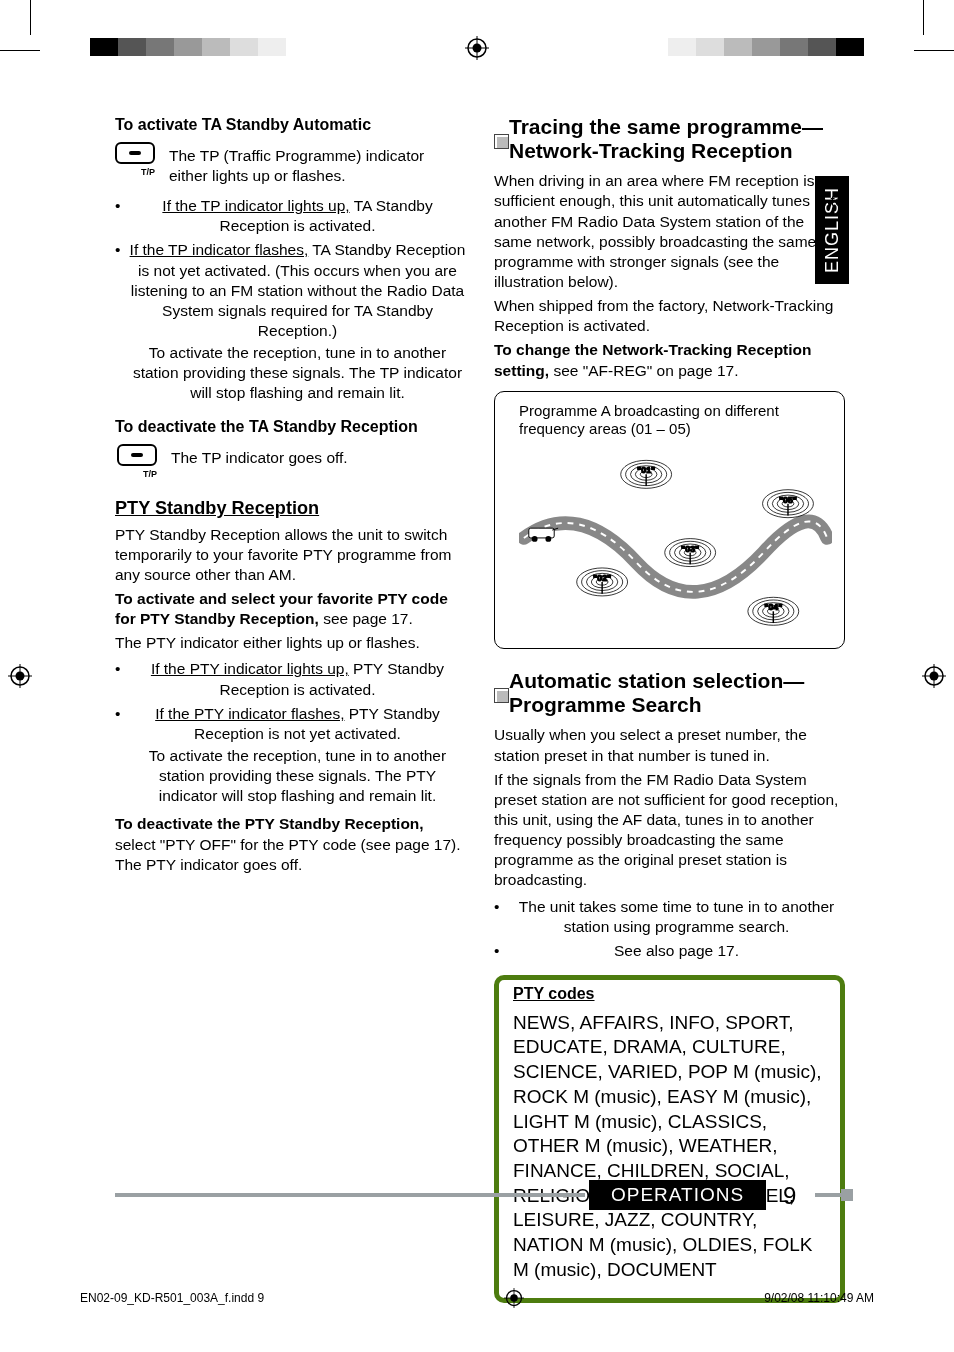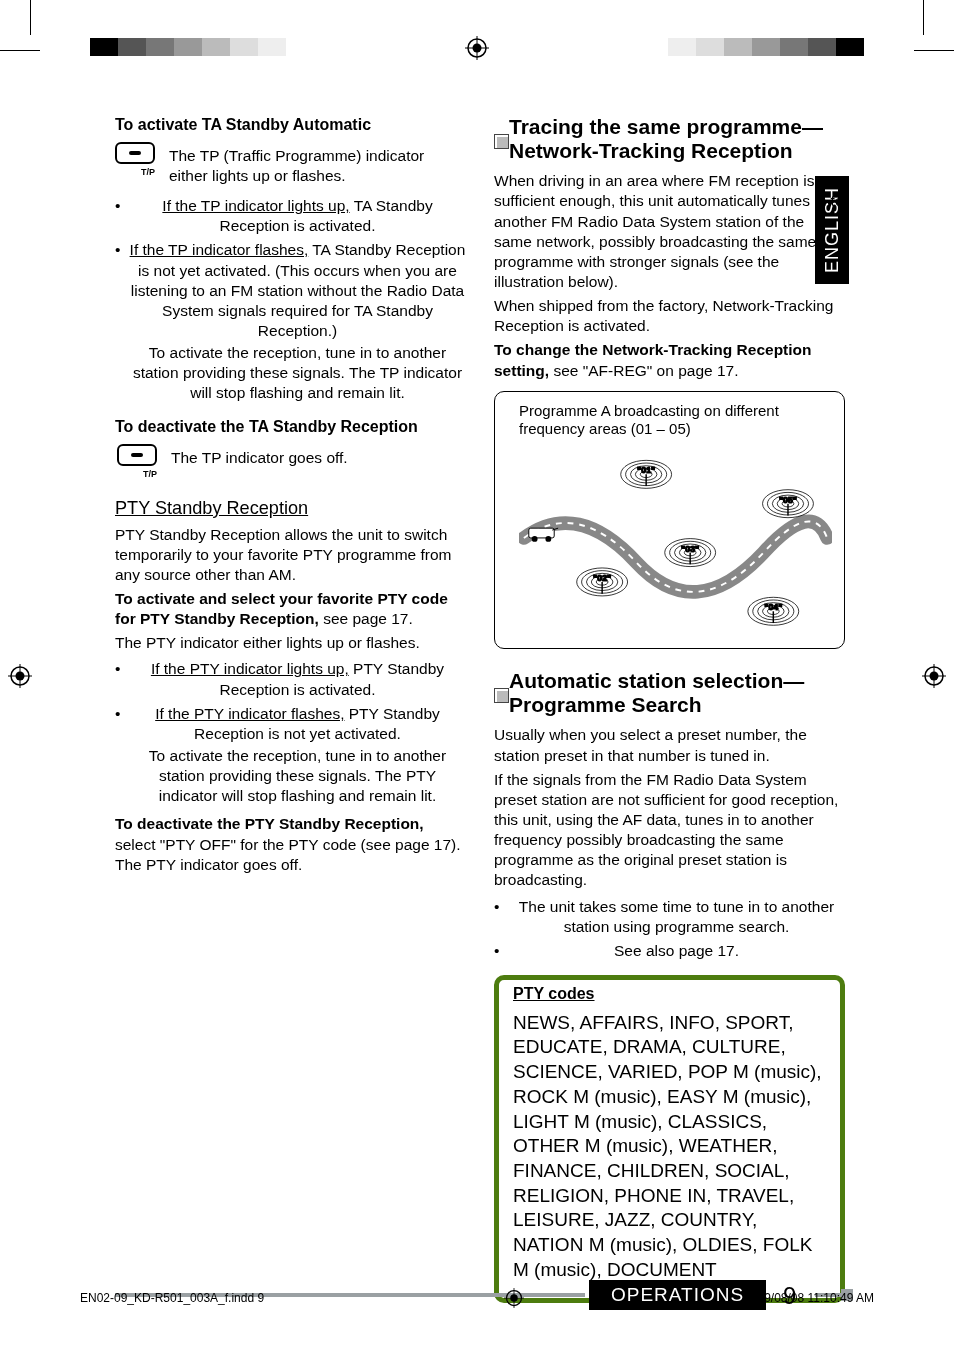--- a/index.html
+++ b/index.html
@@ -33,41 +33,41 @@
   .icon-row { display:flex; align-items:flex-start; gap: 14px; margin-bottom: 6px; }
   .tp-btn { width: 42px; display:flex; flex-direction:column; align-items:flex-end; }
   .tp-btn svg { display:block; }
   .tp-label { font-size: 9px; font-weight: 700; margin-top: 1px; }
   ul.bul { list-style: none; margin: 6px 0 8px 0; }
   ul.bul > li { position: relative; padding-left: 14px; margin-bottom: 4px; text-align: center; }
   ul.bul > li::before { content: "•"; position: absolute; left: 0; top: 0; }
   .u { text-decoration: underline; }
   .mt14 { margin-top: 14px; }
   .mt20 { margin-top: 20px; }
-  .boldu { font-weight:400; text-decoration: underline; margin-top: 16px; }
+  .boldu { font-weight:700; text-decoration: underline; margin-top: 16px; }
 
   
   .sec-head { display:flex; align-items:center; gap: 0; margin-bottom: 8px; }
   .sq { width: 15px; height: 15px; border: 1.5px solid #444; background:#fff; margin-top: 4px; flex-shrink:0; position:relative; }
   .sq::after { content:""; position:absolute; inset:2px 0 0 2px; background:#bbb; }
   .sec-head h2 { font-size: 21px; font-weight: 700; line-height: 1.15; }
 
   .figbox { border: 1px solid #000; border-radius: 10px; padding: 10px 12px 12px 24px; margin-top: 10px; }
   .figcaption { font-size: 15px; line-height: 1.25; margin-bottom: 6px; }
 
   .ptybox { border: 5px solid #4d7c0f; border-radius: 10px; padding: 4px 14px 12px 14px; margin-top: 14px; }
   .ptybox h4 { font-size: 16px; font-weight: 700; text-decoration: underline; margin-bottom: 6px; }
   .ptybox p { font-size: 19px; line-height: 1.30; }
 
   
   .langtab { position: absolute; right: 105px; top: 176px; width: 34px; height: 108px; background: #000; color: #fff; display:flex; align-items:center; justify-content:center; }
   .langtab span { writing-mode: vertical-rl; transform: rotate(180deg); font-size: 18px; letter-spacing: 1px; font-weight: 500; }
 
   
-  .bottombar { position:absolute; left: 115px; width: 730px; top: 1280px; height: 30px; }
+  .bottombar { position:absolute; left: 115px; width: 730px; top: 1180px; height: 30px; }
   .bottombar .gray { position:absolute; left:0; height: 4px; width: 470px; background:#9aa0a3; top: 13px; }
   .bottombar .ops { position:absolute; left: 474px; top:0; height: 30px; background:#000; color:#fff; font-size: 19px; letter-spacing: 1px; padding: 3px 22px; display:flex; align-items:center; }
   .bottombar .pno { position:absolute; left: 668px; top: 2px; font-size: 24px; }
   .bottombar .tail { position:absolute; left: 700px; top:13px; height:4px; width: 30px; background:#9aa0a3; }
   .bottombar .tail::after { content:""; position:absolute; right:-8px; top:-4px; width:12px; height:12px; background:#9aa0a3; }
 
   
   .printfoot { position:absolute; left: 80px; right: 80px; top: 1288px; display:flex; justify-content:space-between; font-size: 12px; color:#000; align-items:center; }
   .printfoot .mid { width:20px; height:20px; }
 
@@ -263,16 +263,16 @@
   </div>
 
   <div class="printfoot">
     <span>EN02-09_KD-R501_003A_f.indd   9</span>
     <svg class="mid" viewBox="0 0 24 24">
       <circle cx="12" cy="12" r="9" fill="none" stroke="#000" stroke-width="1.5"></circle>
         <circle cx="12" cy="12" r="4.5" fill="#000"></circle>
       <line x1="12" y1="0" x2="12" y2="24" stroke="#000"></line>
         <line x1="0" y1="12" x2="24" y2="12" stroke="#000"></line>
     </svg>
-    <span>9/08/08   11:10:49 AM</span>
+    <span>9/02/08   11:10:49 AM</span>
   </div>
 
 </div>
 
 </body></html>

